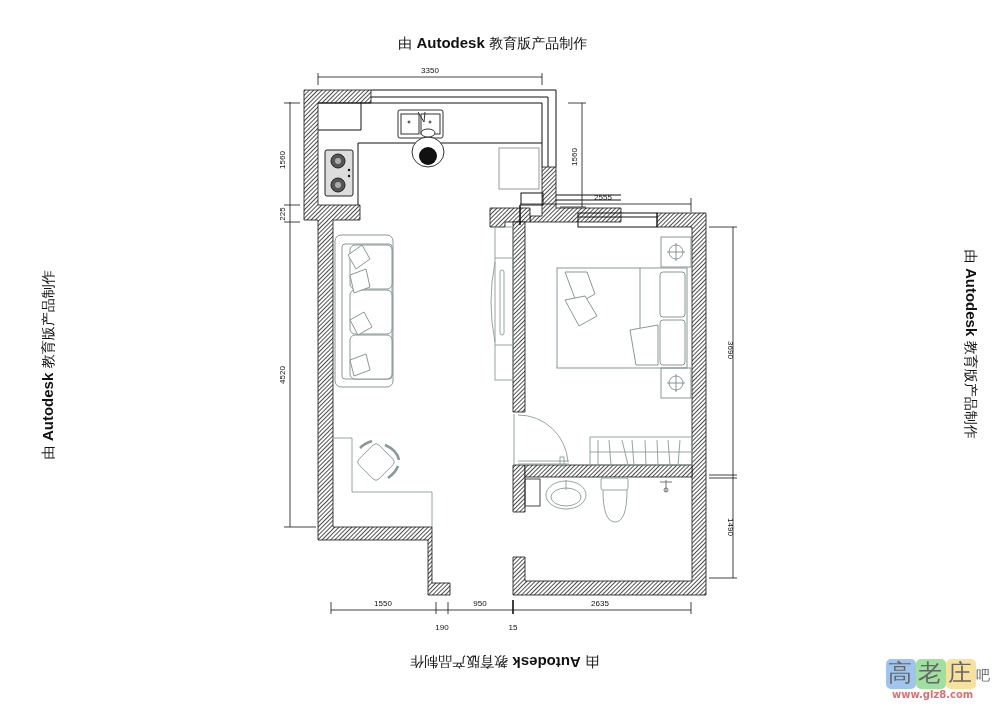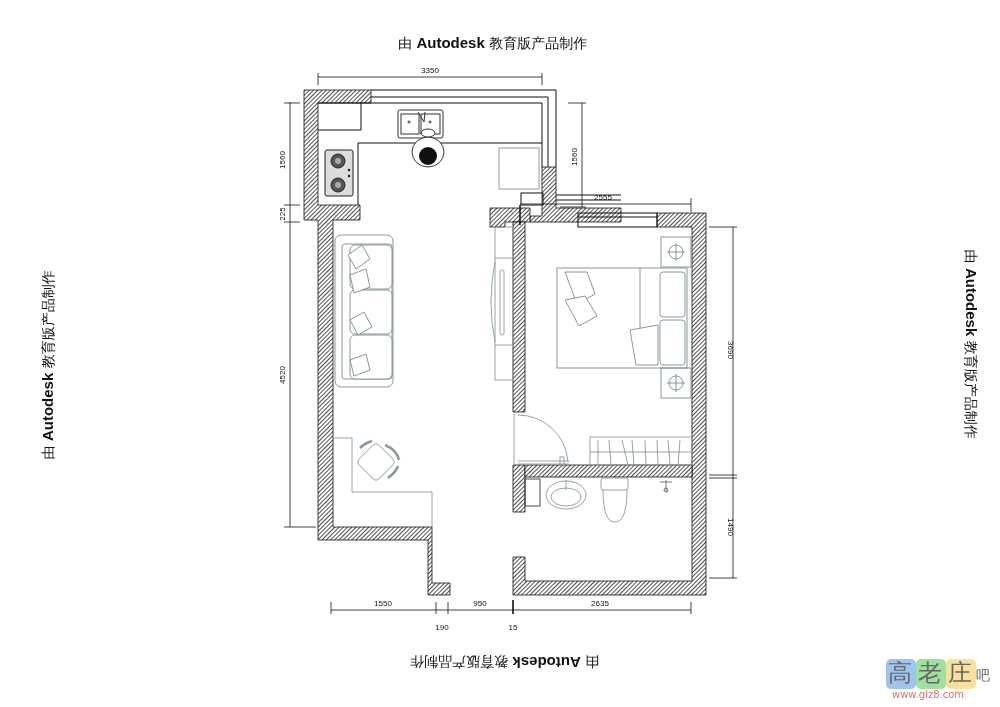--- a/index.html
+++ b/index.html
@@ -8,21 +8,21 @@
   .wm b{font-family:"Liberation Sans",sans-serif;font-weight:bold;font-size:15px;}
   #wm-top{left:398px;top:34px;}
   #wm-bottom{left:410px;top:652px;transform:rotate(180deg);}
   #wm-left{left:-52px;top:350px;transform:rotate(-90deg);transform-origin:center;width:200px;}
   #wm-right{left:870px;top:340px;transform:rotate(90deg);transform-origin:center;width:200px;}
   svg{position:absolute;left:0;top:0;}
   .dim{font-family:"Liberation Sans",sans-serif;font-size:8px;fill:#111;}
   .logo{position:absolute;left:878px;top:655px;width:120px;height:50px;}
   .logo .blk{position:absolute;top:4px;width:30px;height:30px;border-radius:5px;opacity:.75;}
   .logo .ch{position:absolute;top:2px;font-family:"DejaVu Serif",serif;font-size:24px;color:#666;}
-  .logo .url{position:absolute;left:14px;top:34px;font-family:"DejaVu Sans",sans-serif;font-size:10px;font-weight:normal;color:#e07070;}
+  .logo .url{position:absolute;left:14px;top:34px;font-family:"DejaVu Sans",sans-serif;font-size:10px;font-weight:bold;color:#e07070;}
 </style>
 </head>
 <body>
 
 <div class="wm" id="wm-top"><span>由 </span><b>Autodesk</b><span> 教育版产品制作</span></div>
 <div class="wm" id="wm-bottom"><span>由 </span><b>Autodesk</b><span> 教育版产品制作</span></div>
 <div class="wm" id="wm-left"><span>由 </span><b>Autodesk</b><span> 教育版产品制作</span></div>
 <div class="wm" id="wm-right"><span>由 </span><b>Autodesk</b><span> 教育版产品制作</span></div>
 
 <svg width="1000" height="707" viewBox="0 0 1000 707">

